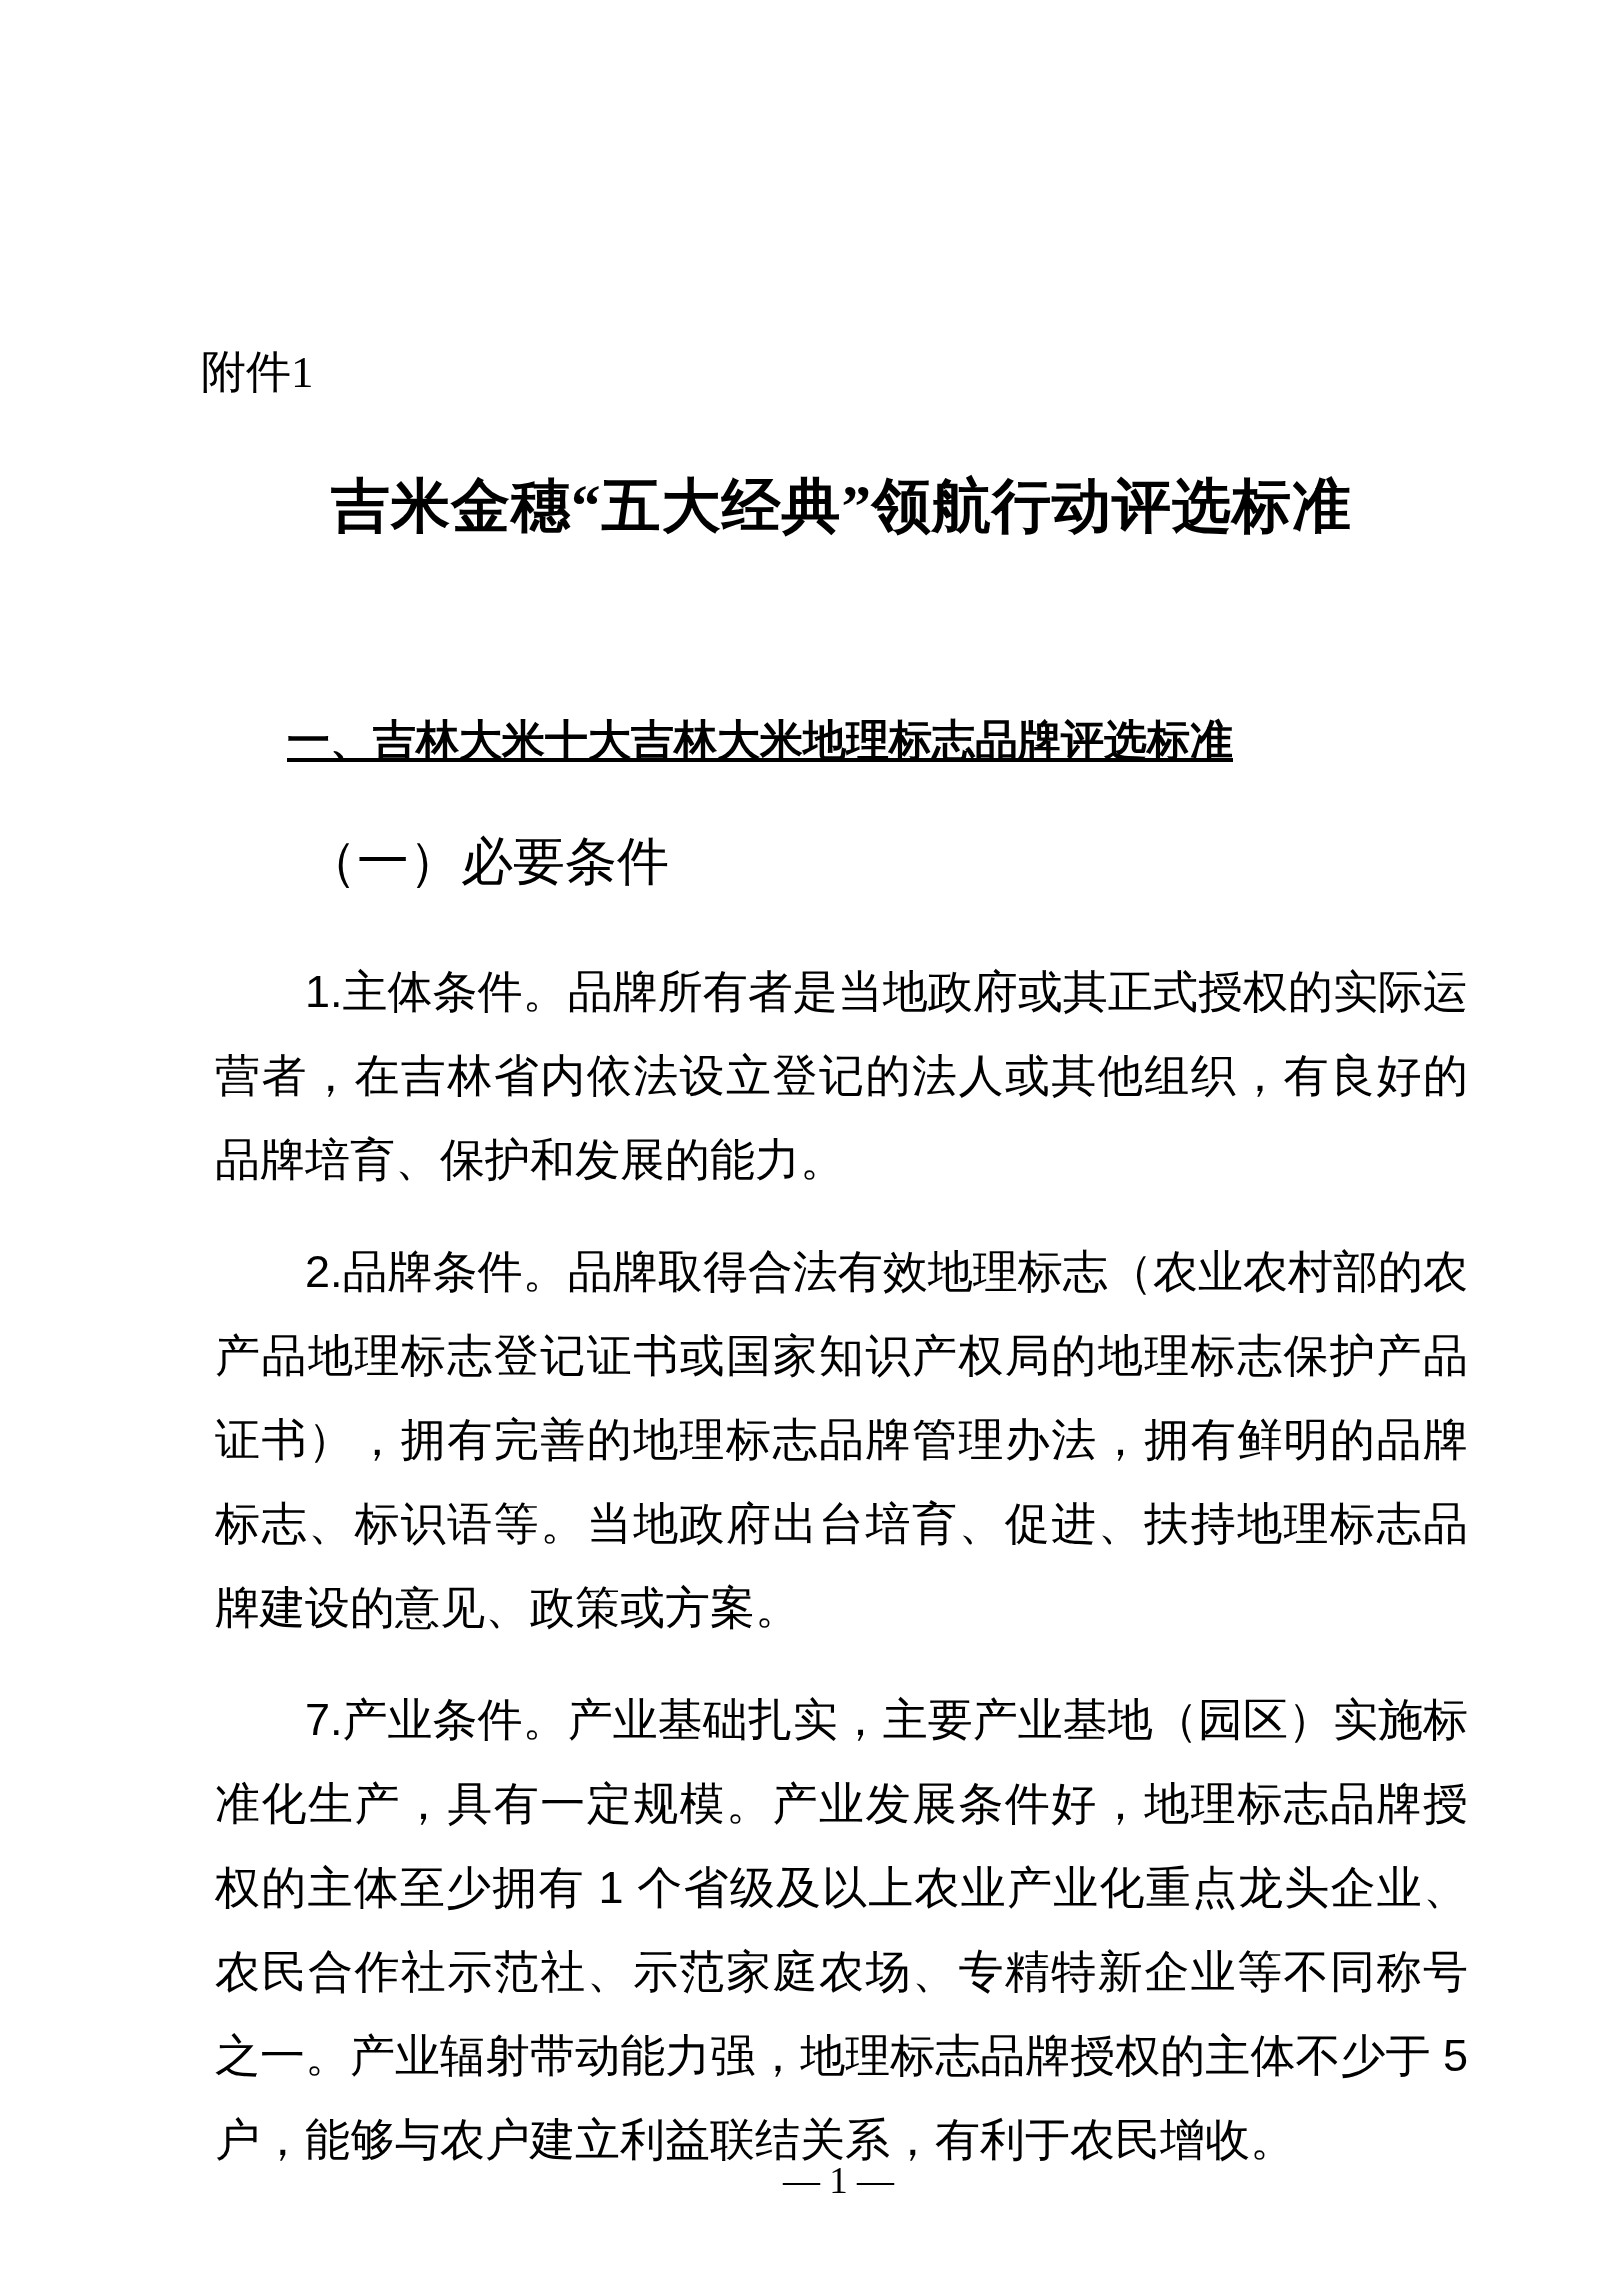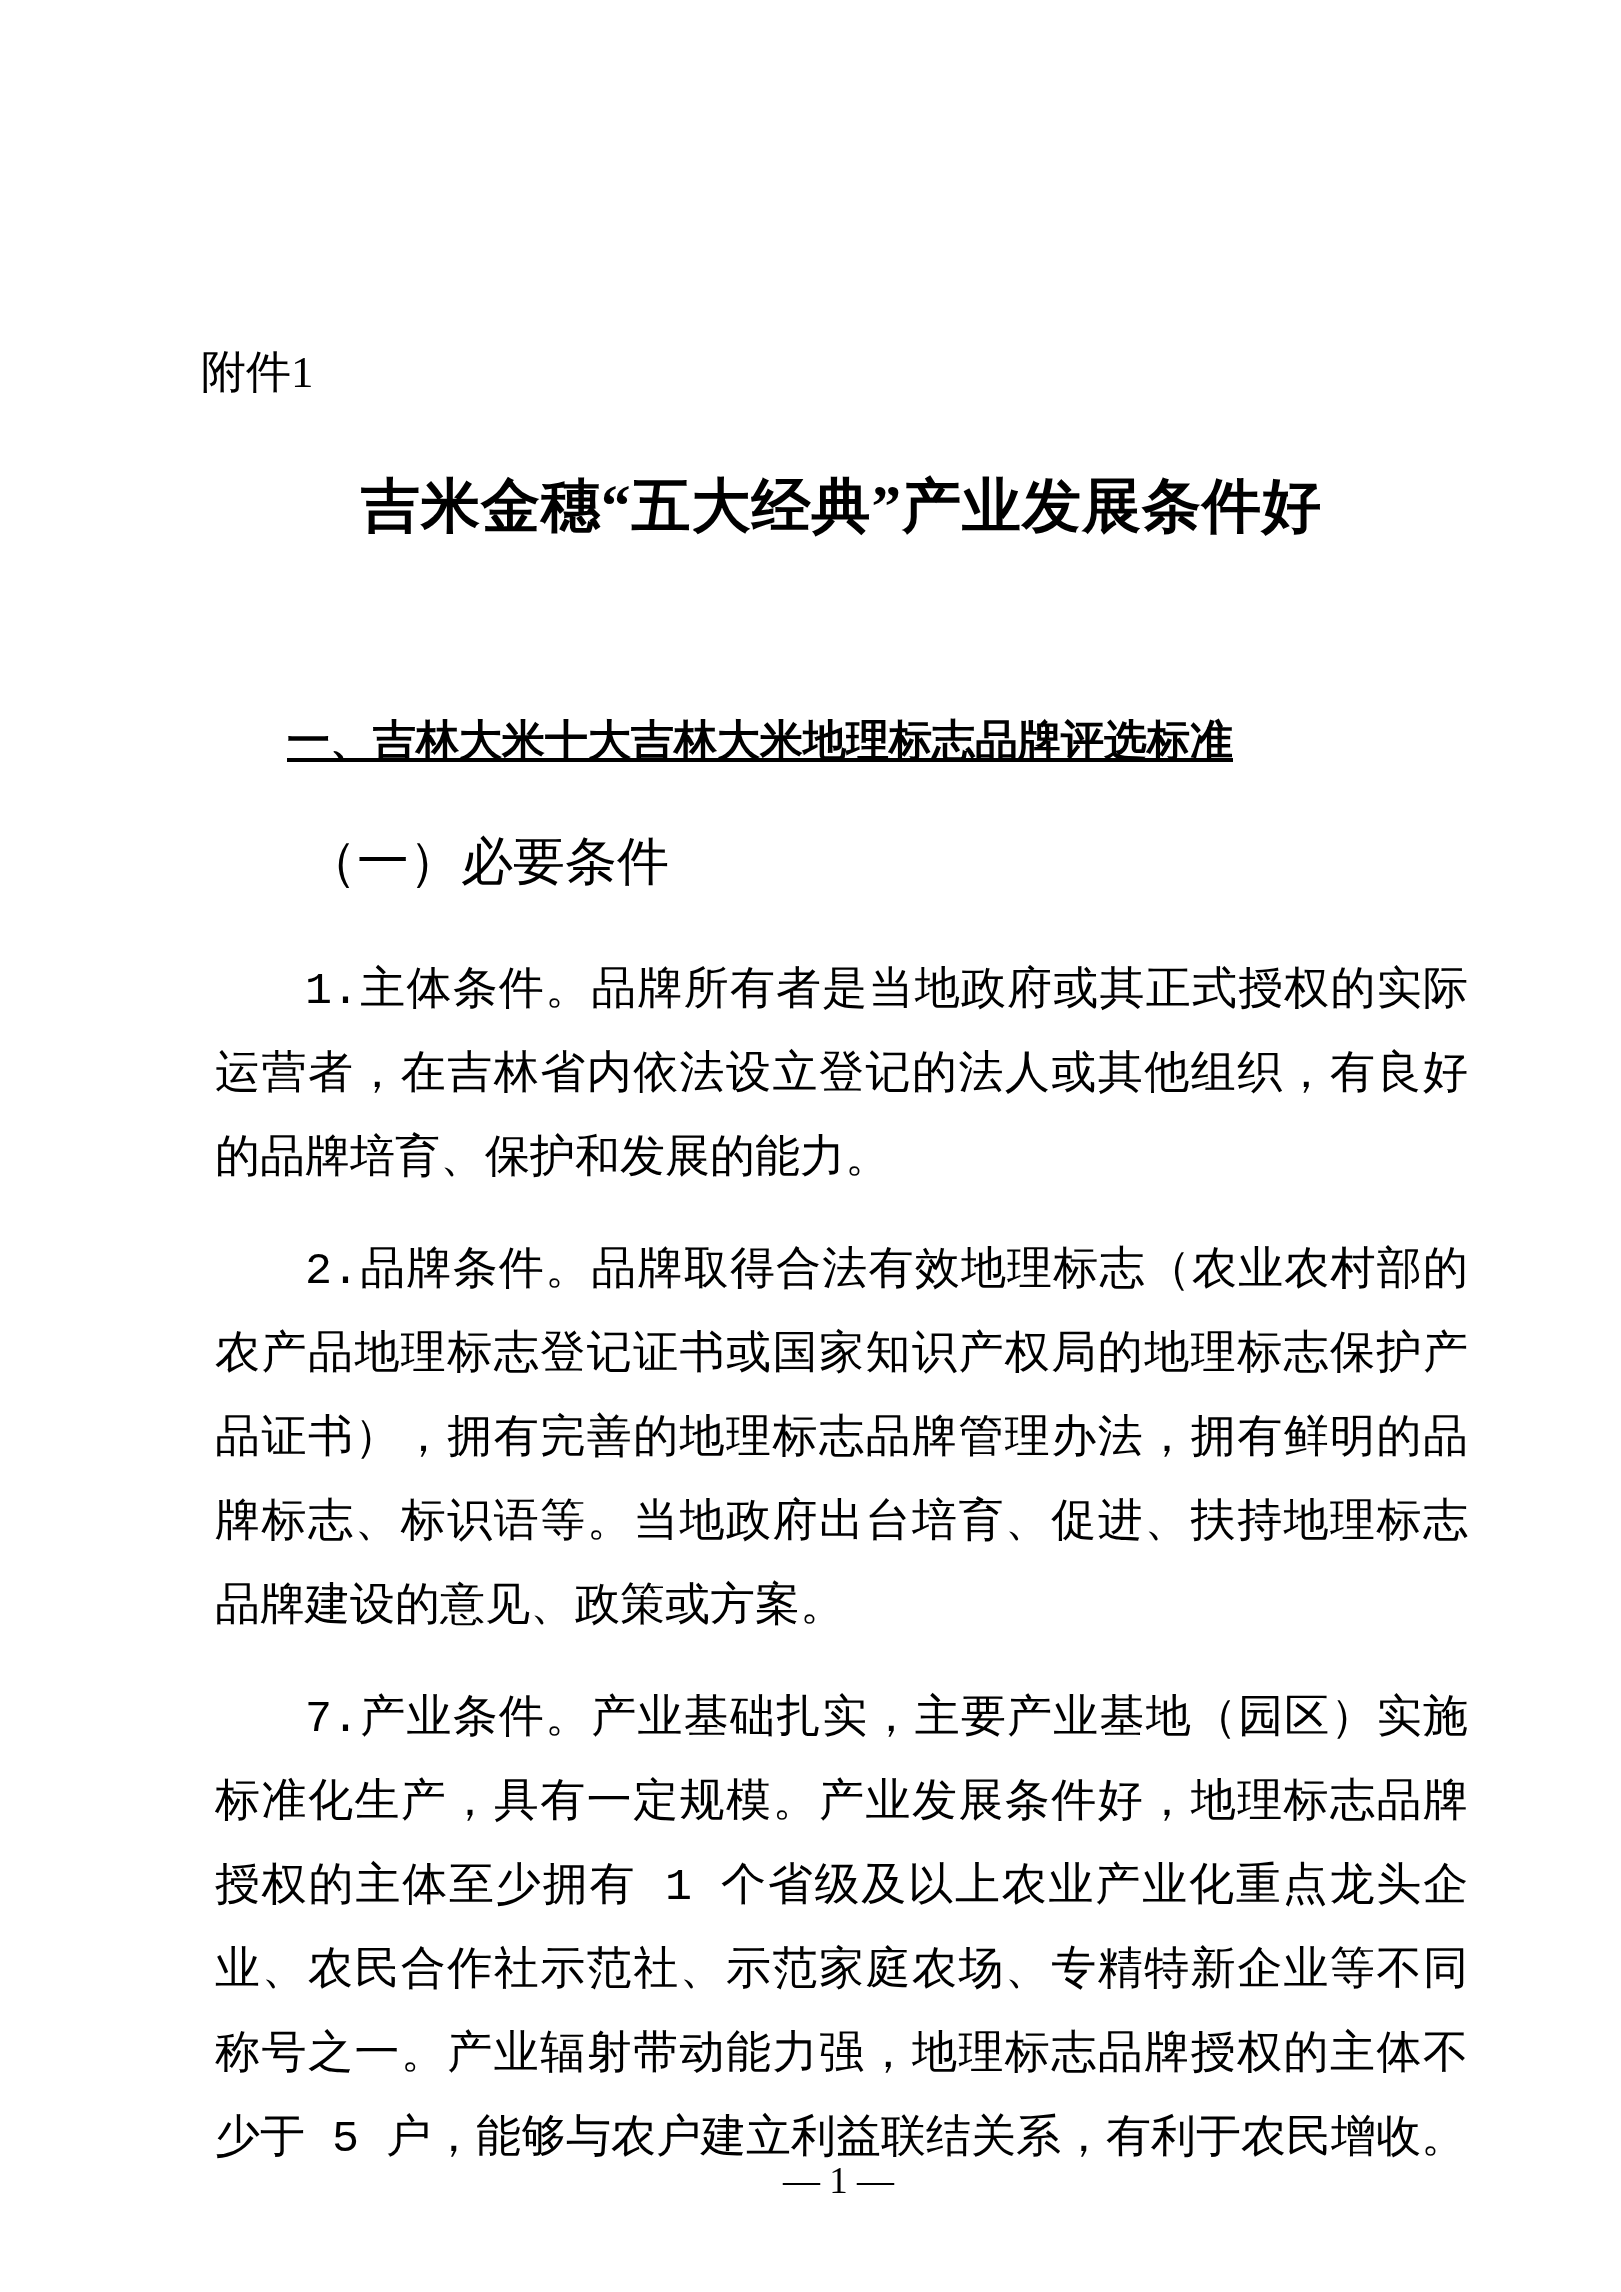--- a/index.html
+++ b/index.html
@@ -65,42 +65,42 @@
 
   .body-text {
     margin-top: 17.6px;
   }
 
   .body-text p {
     font-size: 45px;
     line-height: 84px;
     text-align: justify;
     text-indent: 2em;
-    font-family: Liberation Mono, monospace;
+    font-family: Liberation Sans, sans-serif;
   }
 
   .page-number {
     position: absolute;
     left: 0;
     right: 0;
     top: 2117px;
     text-align: center;
     font-size: 37px;
     font-family: "Liberation Serif", serif;
   }
 </style>
 </head>
 <body>
 
 <div class="page">
   <div class="content">
 
     <div class="attachment-label">附件1</div>
 
-    <h1 class="doc-title">吉米金穗“五大经典”产业发展条件好</h1>
+    <h1 class="doc-title">吉米金穗“五大经典”领航行动评选标准</h1>
 
     <h2 class="section-heading">一、吉林大米十大吉林大米地理标志品牌评选标准</h2>
 
     <h3 class="subsection-heading">（一）必要条件</h3>
 
     <div class="body-text">
       <p>1.主体条件。品牌所有者是当地政府或其正式授权的实际运营者，在吉林省内依法设立登记的法人或其他组织，有良好的品牌培育、保护和发展的能力。</p>
       <p>2.品牌条件。品牌取得合法有效地理标志（农业农村部的农产品地理标志登记证书或国家知识产权局的地理标志保护产品证书），拥有完善的地理标志品牌管理办法，拥有鲜明的品牌标志、标识语等。当地政府出台培育、促进、扶持地理标志品牌建设的意见、政策或方案。</p>
       <p>7.产业条件。产业基础扎实，主要产业基地（园区）实施标准化生产，具有一定规模。产业发展条件好，地理标志品牌授权的主体至少拥有 1 个省级及以上农业产业化重点龙头企业、农民合作社示范社、示范家庭农场、专精特新企业等不同称号之一。产业辐射带动能力强，地理标志品牌授权的主体不少于 5 户，能够与农户建立利益联结关系，有利于农民增收。</p>
     </div>

